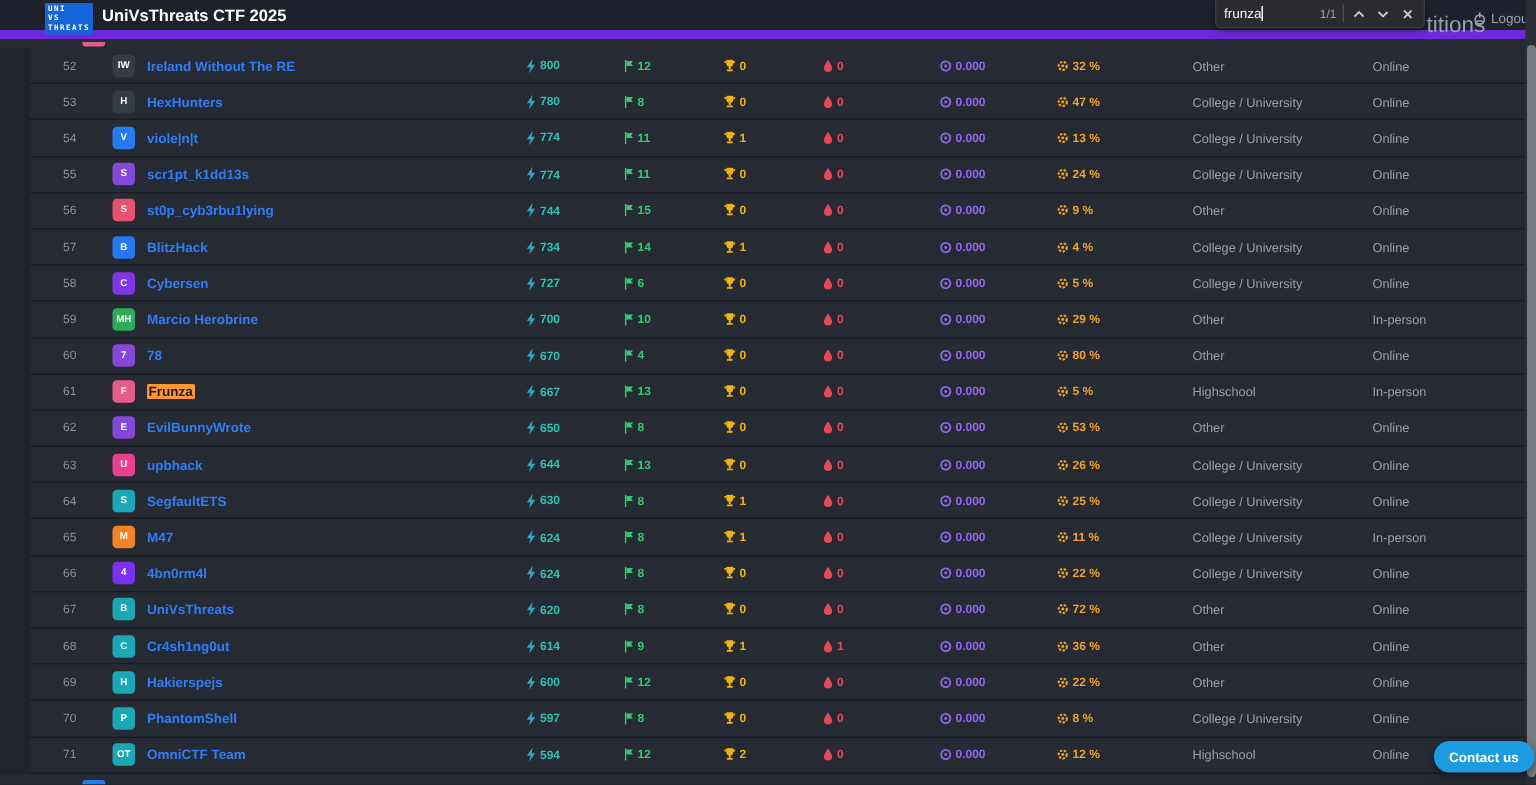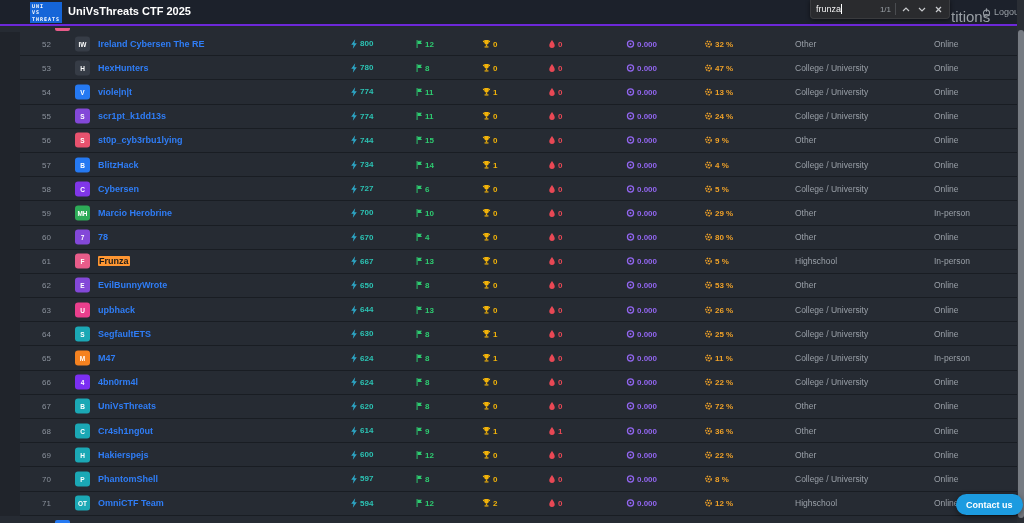--- a/index.html
+++ b/index.html
@@ -1,21 +1,21 @@
 <!DOCTYPE html>
 <html><head>
 <meta charset="utf-8">
 <style>
   * { margin:0; padding:0; box-sizing:border-box; }
   html,body { width:1024px; height:523px; overflow:hidden; background:#20242b;
     font-family:"Liberation Sans", sans-serif; }
 
   
   .header { position:relative; width:1024px; height:26px; background:#1c212b;
-    border-bottom:2px solid #6d28d9; display:flex; align-items:center; }
+    border-bottom:6px solid #6d28d9; display:flex; align-items:center; }
   .logo { position:absolute; left:30px; top:2px; width:32px; height:21px;
     background:#1565d8; color:#fff; font-family:"DejaVu Sans Mono", monospace;
     font-weight:bold; font-size:5px; line-height:1.25; padding:1px 2px; letter-spacing:1px; }
   .title { position:absolute; left:68px; top:5px; color:#ffffff; font-size:11px; font-weight:bold; }
   .nav-partial { position:absolute; left:951px; top:8px; color:#9aa0a6; font-size:15px; }
   .logout { position:absolute; left:982px; top:7px; color:#9aa0a6; font-size:9px;
     display:flex; align-items:center; gap:3px; cursor:pointer; }
 
   
   .findbar { position:absolute; left:810px; top:0; width:140px; height:19px;
@@ -47,21 +47,21 @@
   .c-name     { left:78px;  color:#2f7df6; font-size:9px; font-weight:600; cursor:pointer; }
   .c-name .hl { background:#ff9632; color:#1c1c1c; padding:0 1px; border-radius:1px; }
   .stat { display:flex; align-items:center; gap:2px; font-size:8px; font-weight:bold; }
   .c-score    { left:330px; color:#2cc3b4;justify-content:center; }
   .c-flags    { left:395px; color:#2ecc71; }
   .c-trophy   { left:462px; color:#f2b30a; }
   .c-blood    { left:528px; color:#e84855; }
   .c-rating   { left:606px; color:#9266f0; }
   .c-percent  { left:684px; color:#f0a228; }
   .c-category { left:775px; color:#9aa0a8; font-size:8.5px; }
-  .c-status   { left:914px; color:#9aa0a8; font-size:8.5px;text-align:right; }
+  .c-status   { left:895px; color:#9aa0a8; font-size:8.5px;text-align:right; }
 
   
   .scrollbar { position:absolute; right:0; top:0; width:7px; height:523px; background:#2a2e35; z-index:30; }
   .scroll-thumb { position:absolute; right:0.5px; top:30px; width:6px; height:488px;
     background:#767b82; border-radius:3px; }
   .contact-btn { position:absolute; left:956px; top:494px; height:21px; padding:0 10px;
     background:#1c9be0; border-radius:11px; color:#fff; font-size:9px; font-weight:600;
     display:flex; align-items:center; justify-content:center; cursor:pointer;
     box-shadow:0 2px 6px rgba(0,0,0,.45); z-index:35; }
   svg { display:block; }
@@ -111,21 +111,21 @@
 </div>
 
 <div class="partial-top">
   <div class="sliver"></div>
 </div>
 
 <div class="rows" id="rows">
     <div class="row">
     <span class="cell c-rank">52</span>
     <span class="cell c-avatar" style="background: rgb(54, 60, 70);">IW</span>
-    <span class="cell c-name"><span>Ireland Cybersen The RE</span></span>
+    <span class="cell c-name"><span>Ireland Without The RE</span></span>
     <span class="cell stat c-score">
       <svg width="8" height="10" viewBox="0 0 10 12">
           <path d="M6.5 0 L1.5 7 H4.5 L3.5 12 L8.5 5 H5.5 Z" fill="#2da8c8"></path>
         </svg>
       <span>800</span>
     </span>
     <span class="cell stat c-flags">
       <svg width="8" height="9" viewBox="0 0 10 10">
           <path d="M2 0 h1.2 v10 h-1.2 z" fill="#2ecc71"></path>
           <path d="M3.2 0.8 h5.6 l-1.7 2.1 1.7 2.1 h-5.6 z" fill="#2ecc71"></path>

